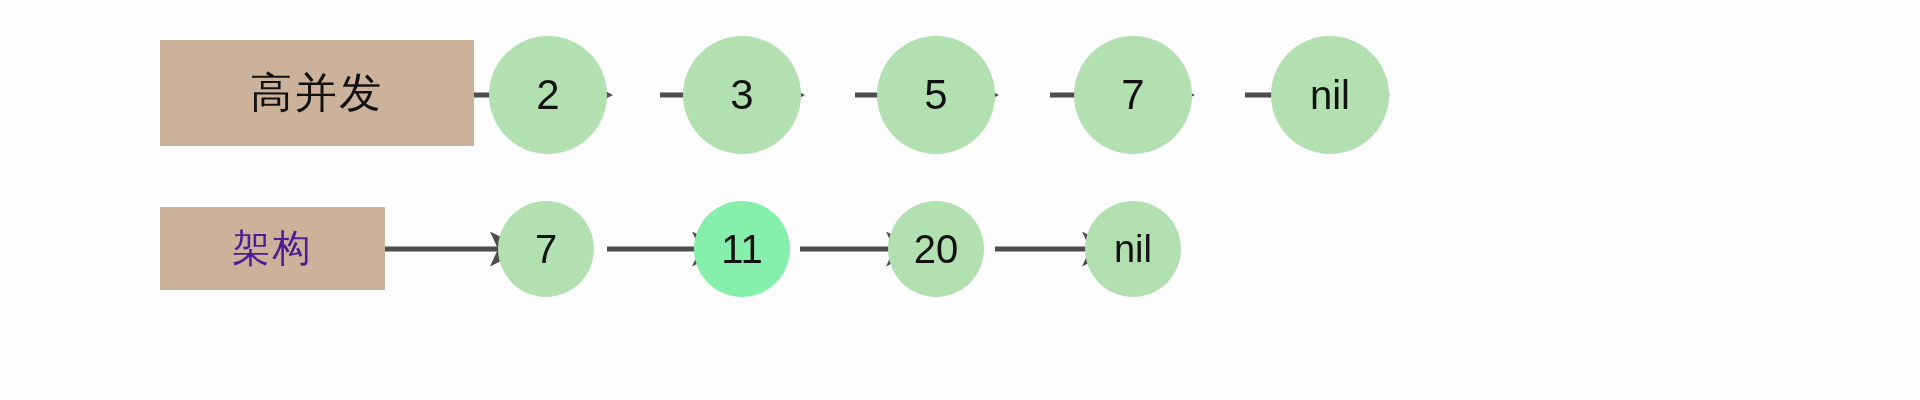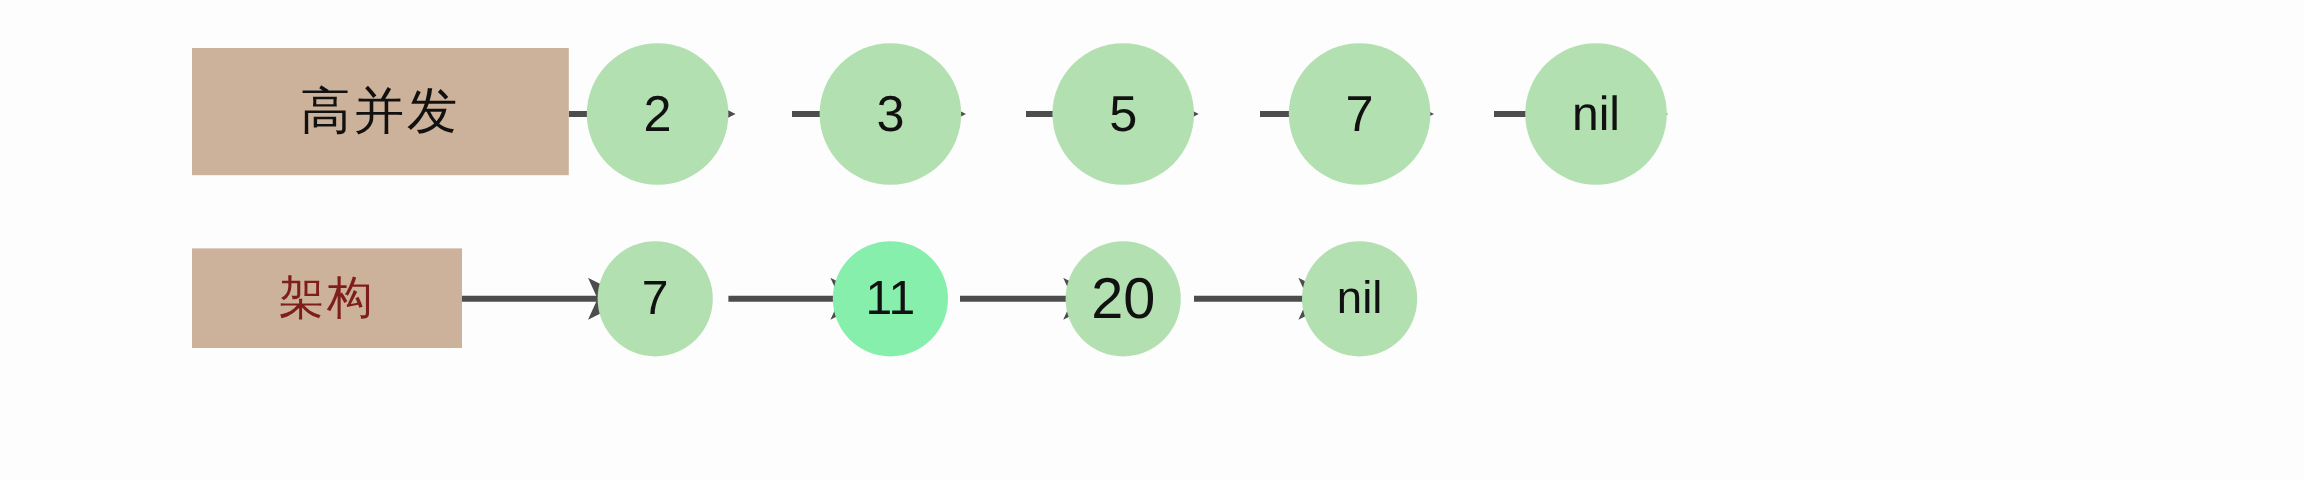--- a/index.html
+++ b/index.html
@@ -82,30 +82,30 @@
       </div>
       <div class="node-circle" style="left: 877px; top: 36px; width: 118px; height: 118px; background: rgb(179, 224, 176); font-size: 42px; color: rgb(17, 17, 17);">
         <span>5</span>
       </div>
       <div class="node-circle" style="left: 1074px; top: 36px; width: 118px; height: 118px; background: rgb(179, 224, 176); font-size: 42px; color: rgb(17, 17, 17);">
         <span>7</span>
       </div>
       <div class="node-circle" style="left: 1271px; top: 36px; width: 118px; height: 118px; background: rgb(179, 224, 176); font-size: 40px; color: rgb(17, 17, 17);">
         <span>nil</span>
       </div>
-      <div class="label-box" style="left: 160px; top: 207px; width: 225px; height: 83px; background: rgb(204, 178, 154); font-size: 38px; color: #7f1d1d;">
+      <div class="label-box" style="left: 160px; top: 207px; width: 225px; height: 83px; background: rgb(204, 178, 154); font-size: 38px; color: #4c1d95;">
         <span>架构</span>
       </div>
       <div class="node-circle" style="left: 498px; top: 201px; width: 96px; height: 96px; background: rgb(179, 224, 176); font-size: 40px; color: rgb(17, 17, 17);">
         <span>7</span>
       </div>
       <div class="node-circle" style="left: 694px; top: 201px; width: 96px; height: 96px; background: #86efac; font-size: 40px; color: rgb(17, 17, 17);">
         <span>11</span>
       </div>
-      <div class="node-circle" style="left: 888px; top: 201px; width: 96px; height: 96px; background: rgb(179, 224, 176); font-size: 48px; color: rgb(17, 17, 17);">
+      <div class="node-circle" style="left: 888px; top: 201px; width: 96px; height: 96px; background: rgb(179, 224, 176); font-size: 40px; color: rgb(17, 17, 17);">
         <span>20</span>
       </div>
       <div class="node-circle" style="left: 1085px; top: 201px; width: 96px; height: 96px; background: rgb(179, 224, 176); font-size: 38px; color: rgb(17, 17, 17);">
         <span>nil</span>
       </div>
     </div>
 
 </div>
 
 </body></html>

